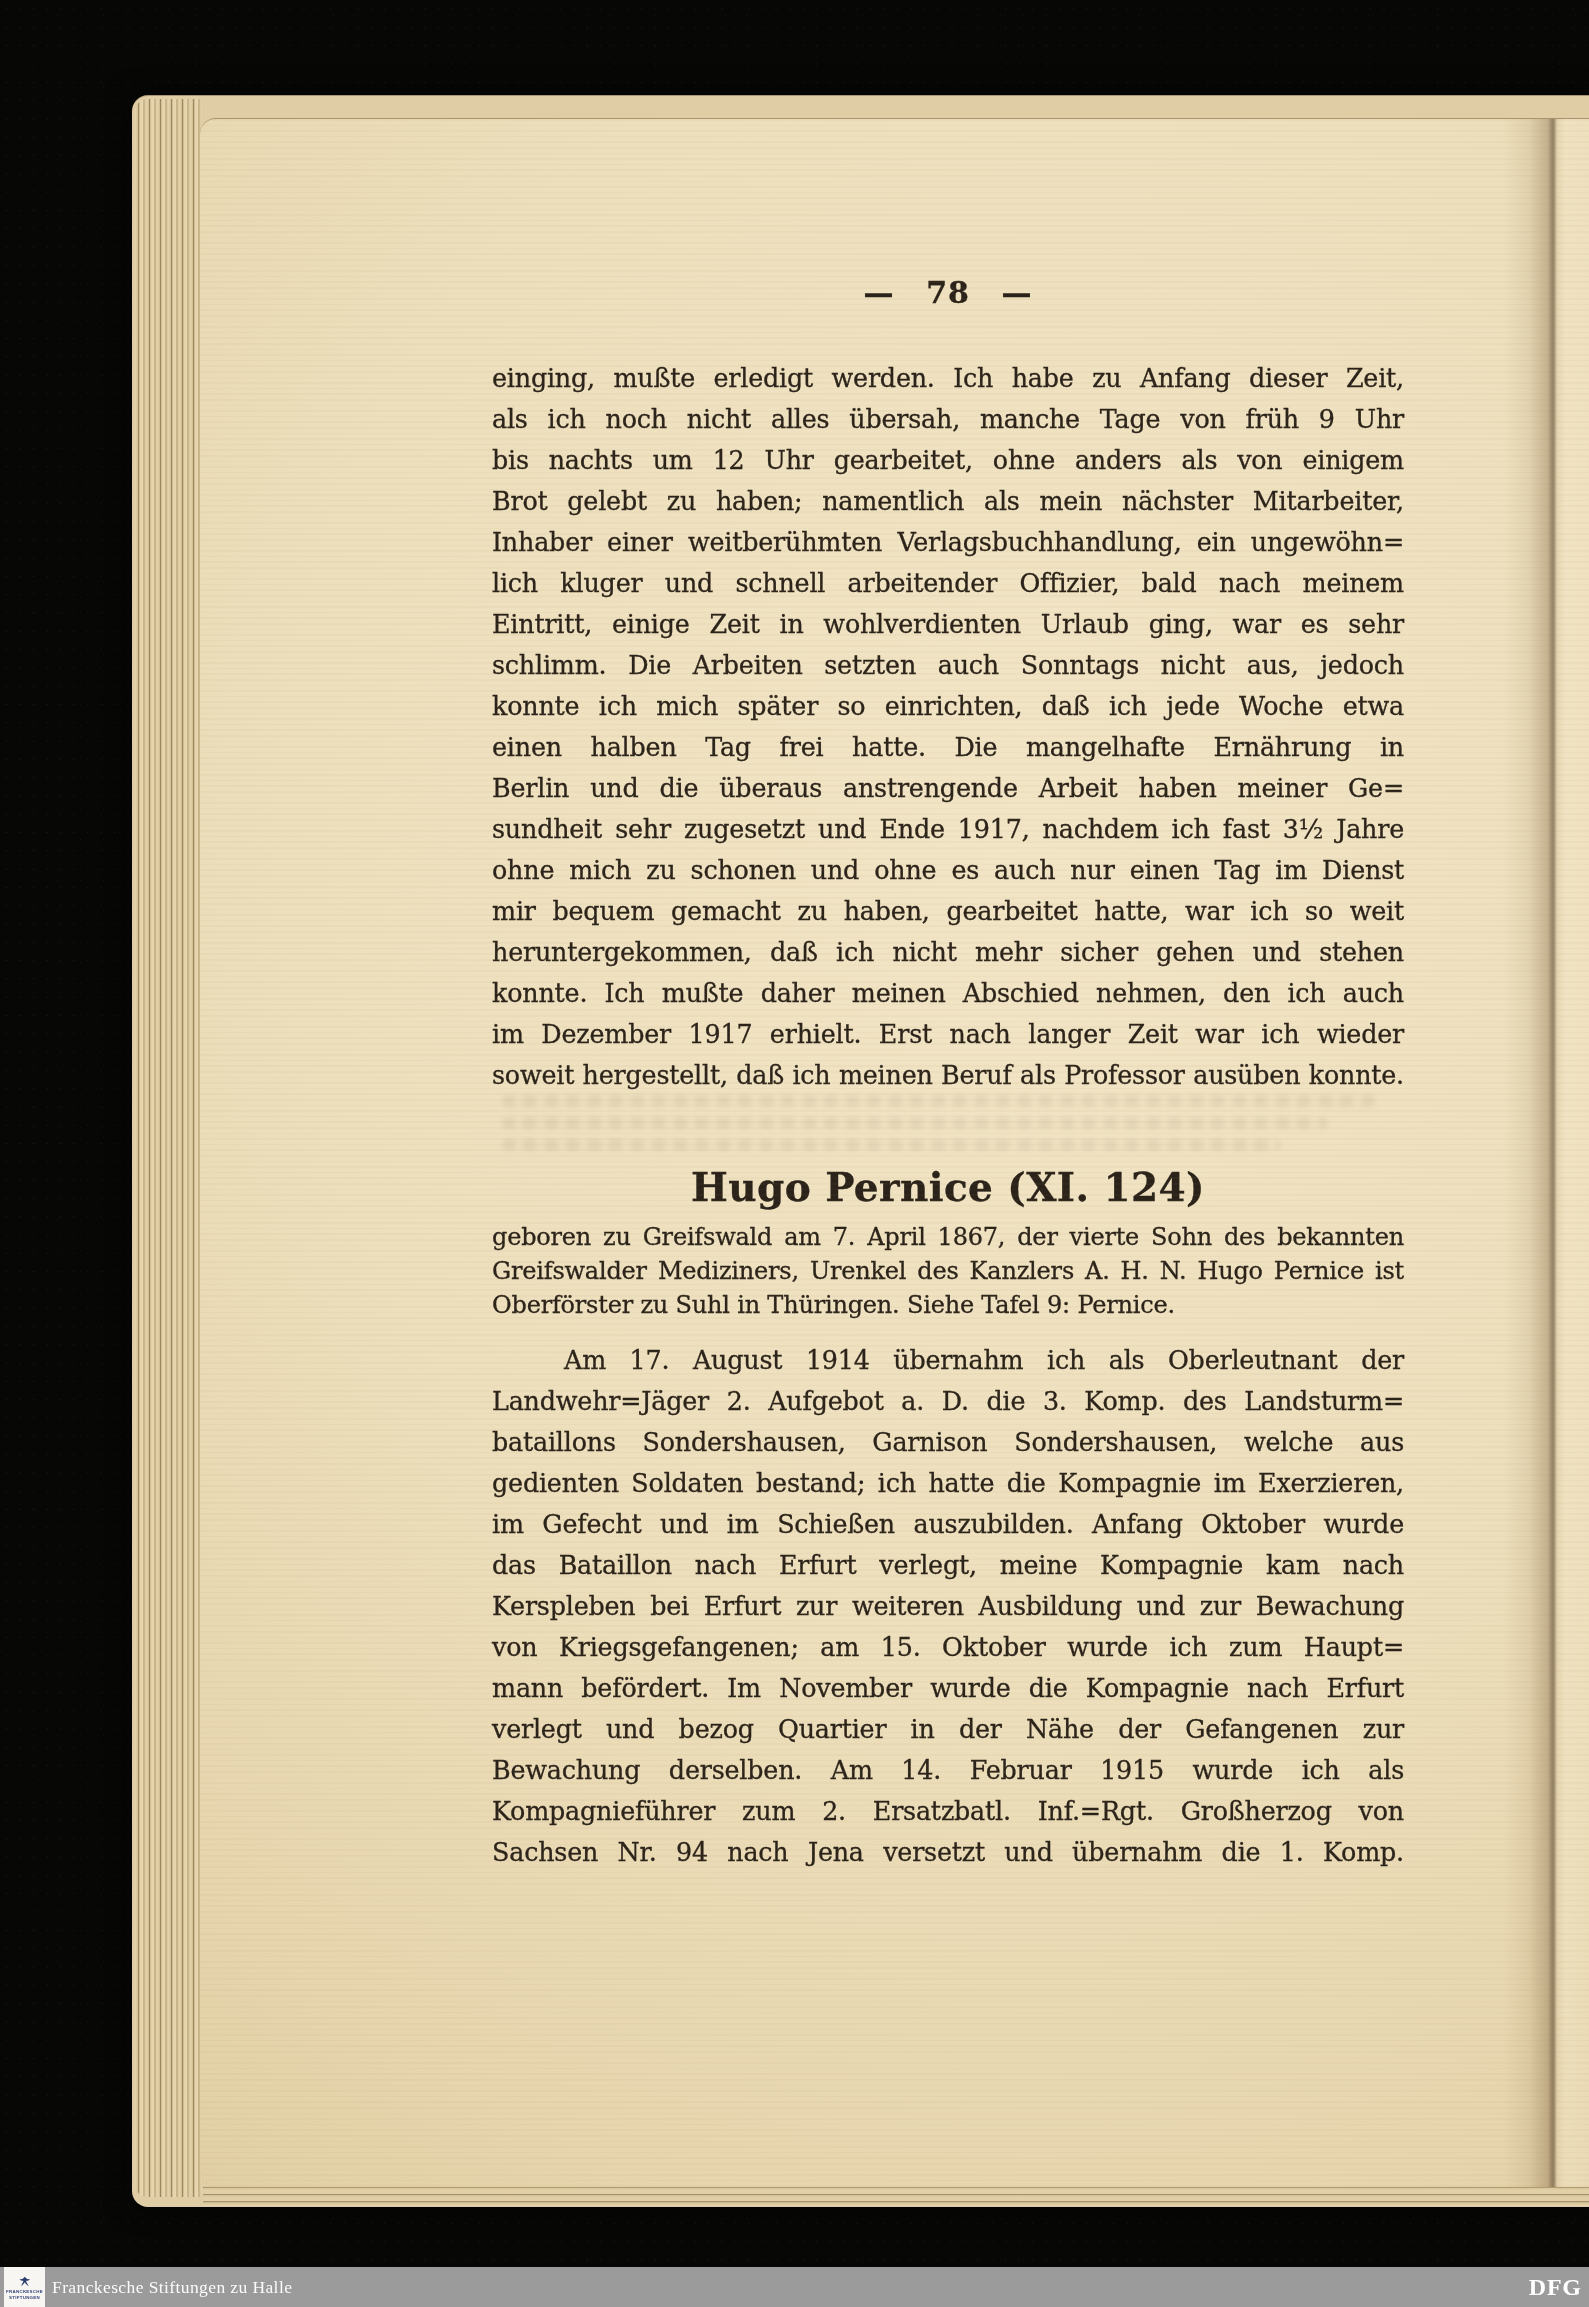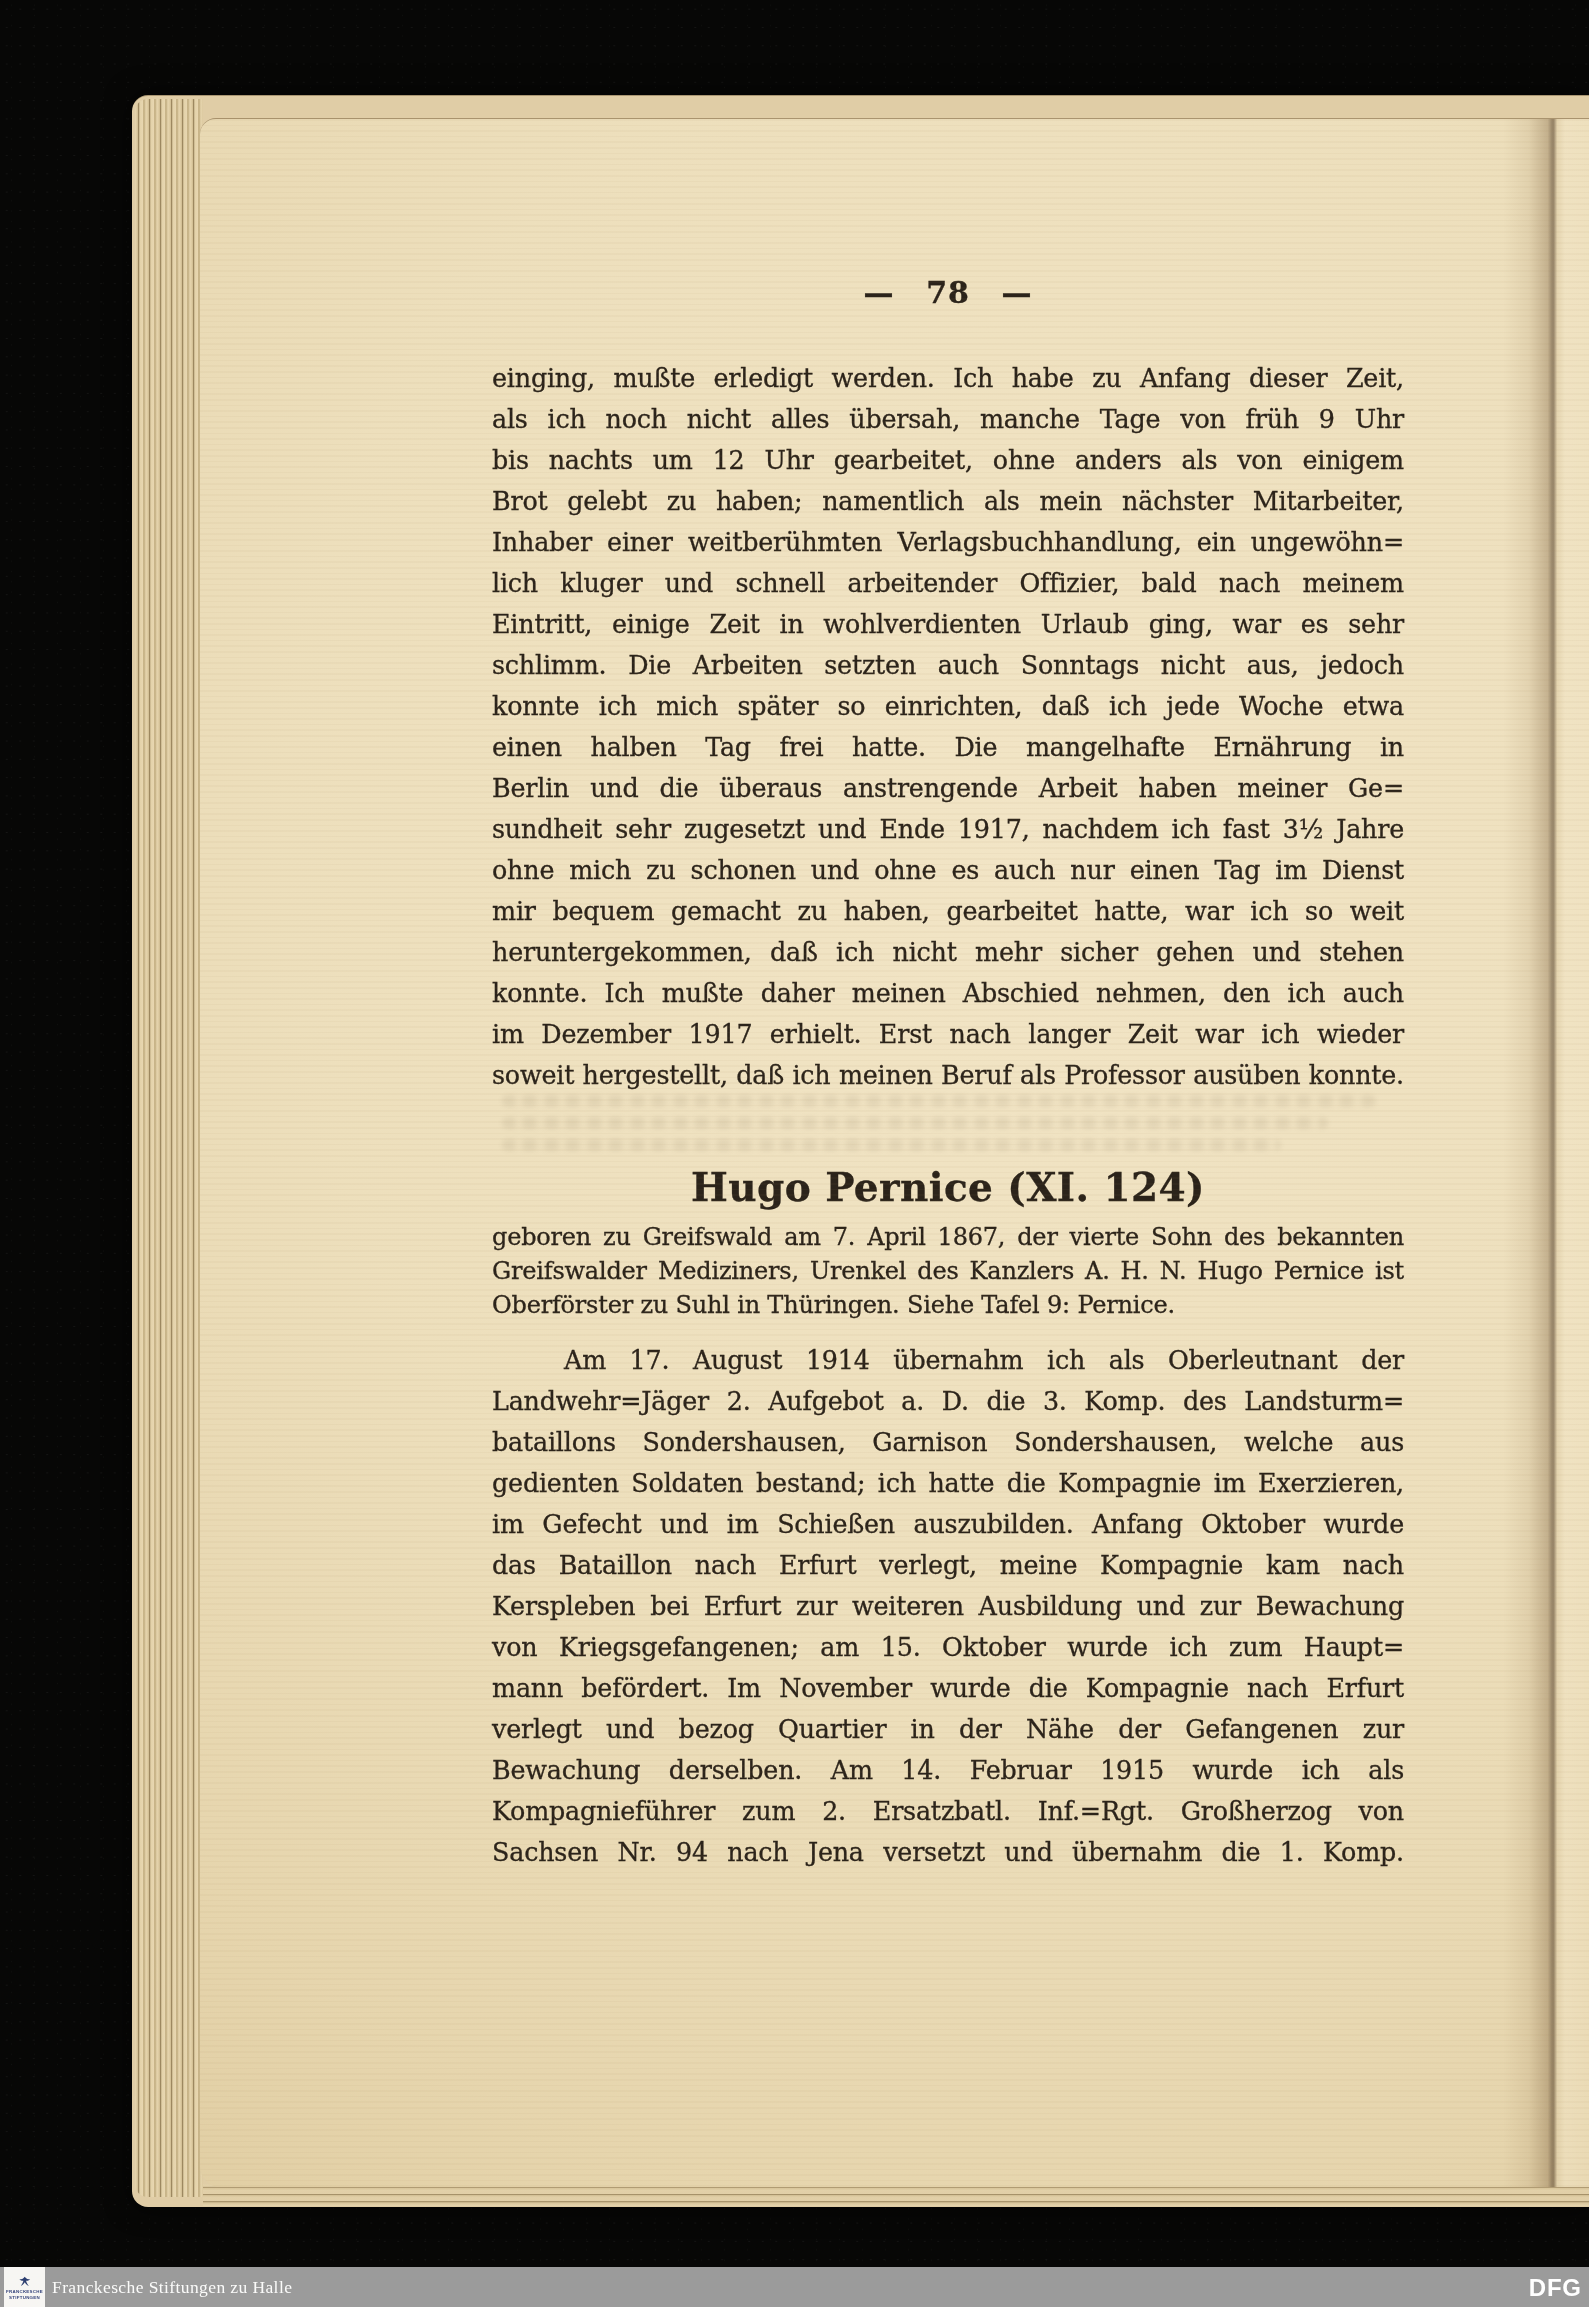--- a/index.html
+++ b/index.html
@@ -100,21 +100,21 @@
     font-family:"Liberation Sans", sans-serif;font-weight:bold;
     font-size:4.4px;line-height:5.2px;letter-spacing:0.3px;color:#33427a;text-align:center;
   }
   .fs-label{
     position:absolute;left:52px;top:0;height:58px;line-height:41px;
     font-family:"Liberation Serif", serif;font-size:17.5px;color:#fbfbfa;
     letter-spacing:0.4px;
   }
   .dfg-label{
     position:absolute;right:7.2px;top:0;height:28px;line-height:41px;
-    font-family:Liberation Sans, sans-serif;font-weight:bold;font-size:24px;
+    font-family:Liberation Serif, serif;font-weight:bold;font-size:24px;
     color:#ffffff;letter-spacing:0.8px;
   }
 </style>
 </head>
 <body>
 
 <div id="screen">
 
   <div class="page-under"></div>
   <div class="edge-stripes-left"></div>

